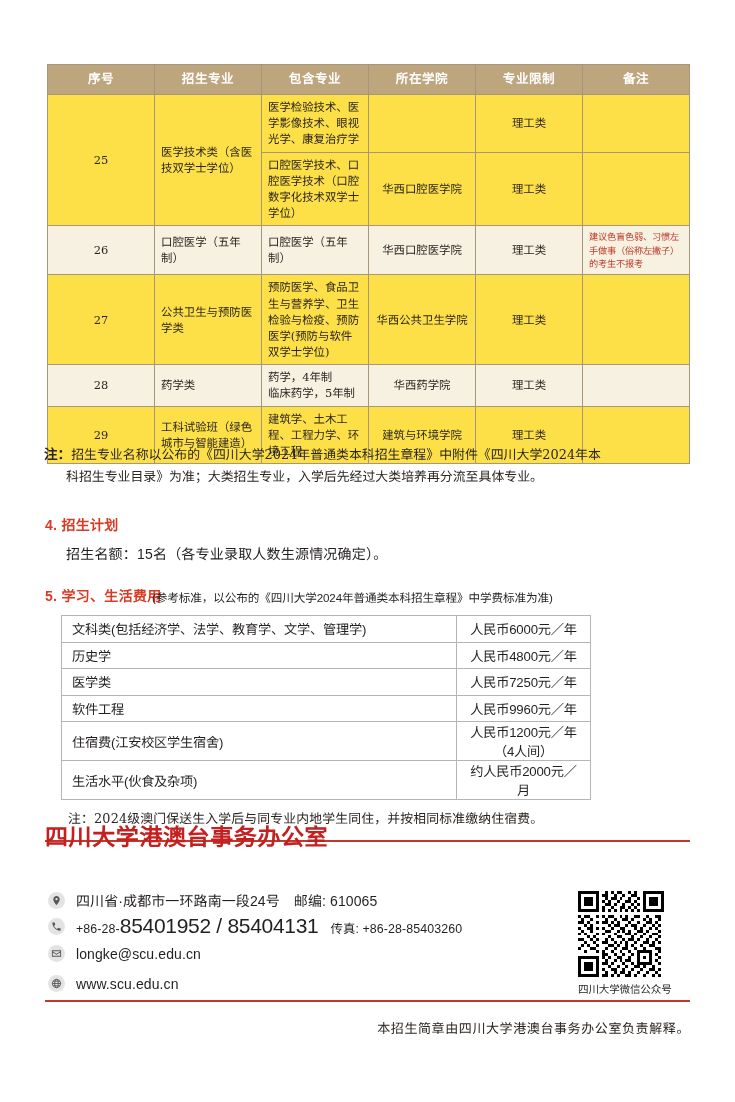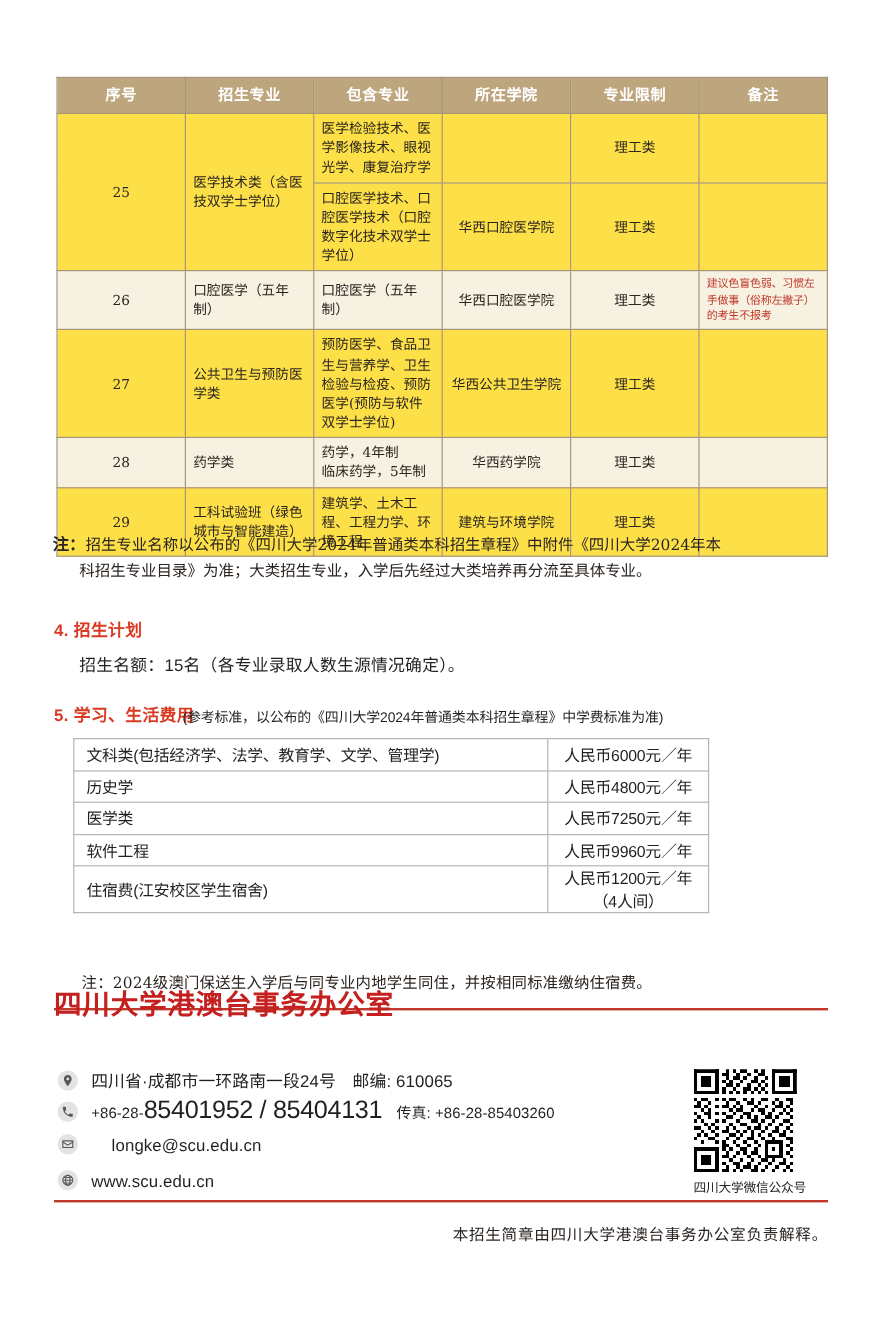--- a/index.html
+++ b/index.html
@@ -163,21 +163,21 @@
     letter-spacing: 0.6px;
   }
   .contact-row {
     position: absolute;
     left: 48px;
     display: flex;
     align-items: center;
   }
   #contact-address { top: 890px; }
   #contact-phone   { top: 914px; }
-  #contact-email   { top: 945px; gap: 17px; }
+  #contact-email   { top: 945px; }
   #contact-web     { top: 975px; }
 
   .cicon {
     width: 17px;
     height: 17px;
     border-radius: 50%;
     background: #e3e3e3;
     display: inline-flex;
     align-items: center;
     justify-content: center;
@@ -335,20 +335,24 @@
       <td class="fee-label">医学类</td>
       <td class="fee-value">人民币7250元／年</td>
     </tr>
     <tr>
       <td class="fee-label">软件工程</td>
       <td class="fee-value">人民币9960元／年</td>
     </tr>
     <tr>
       <td class="fee-label">住宿费(江安校区学生宿舍)</td>
       <td class="fee-value">人民币1200元／年（4人间）</td>
+    </tr>
+    <tr>
+      <td class="fee-label">生活水平(伙食及杂项)</td>
+      <td class="fee-value">约人民币2000元／月</td>
     </tr>
   </tbody>
 </table>
 
 <div id="fees-note">注：2024级澳门保送生入学后与同专业内地学生同住，并按相同标准缴纳住宿费。</div>
 
 <div class="rule" id="rule-top"></div>
 <div class="rule" id="rule-bottom"></div>
 
 <div id="office-title">四川大学港澳台事务办公室</div>

